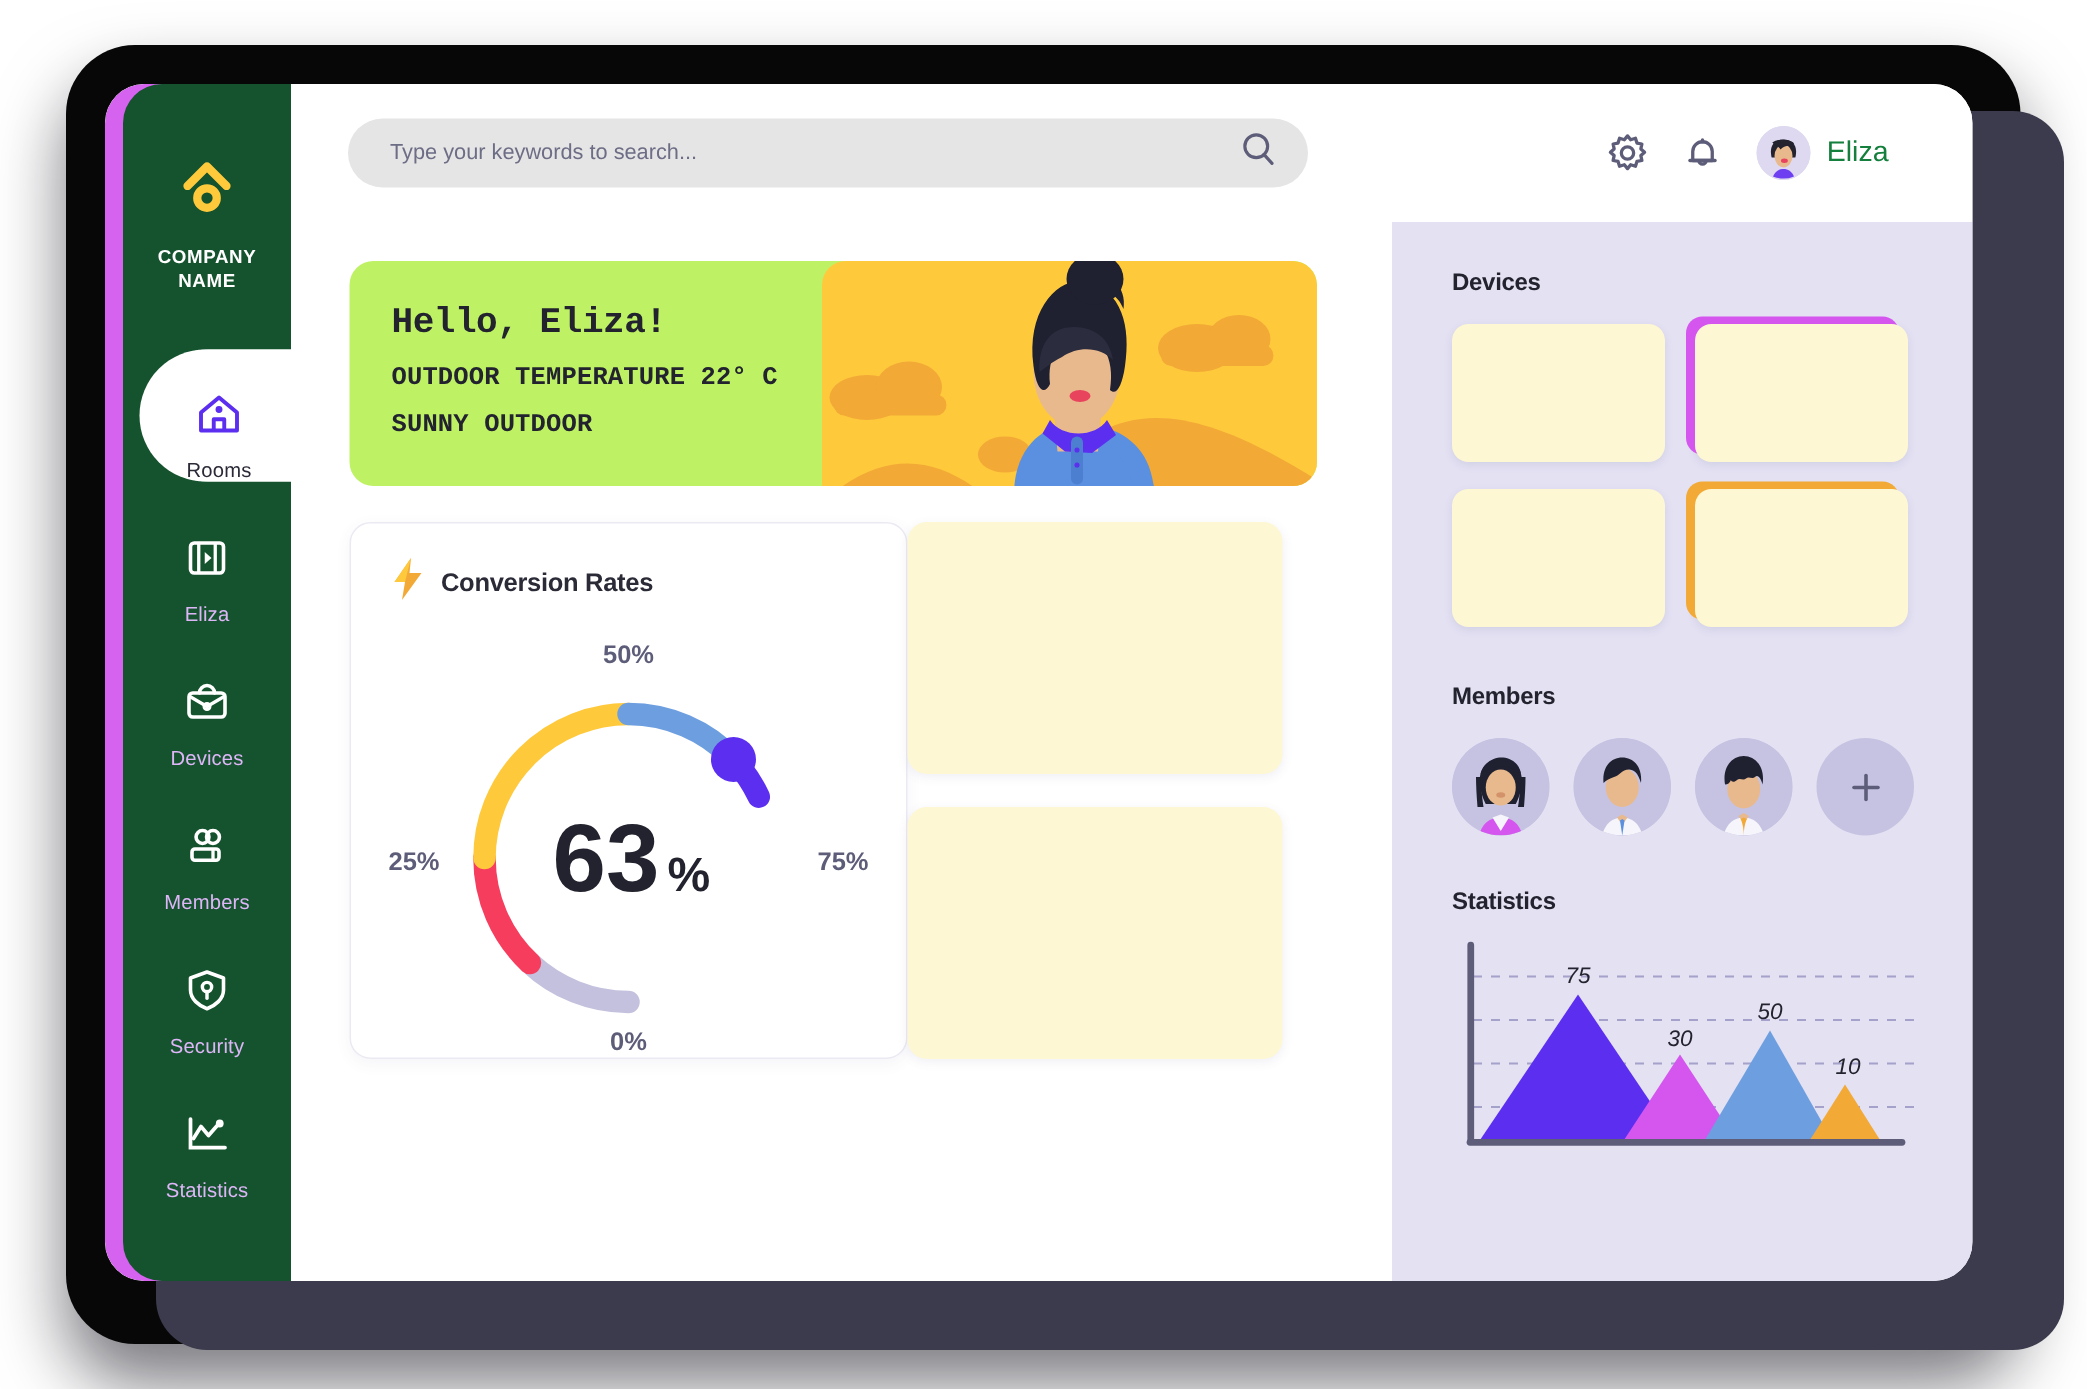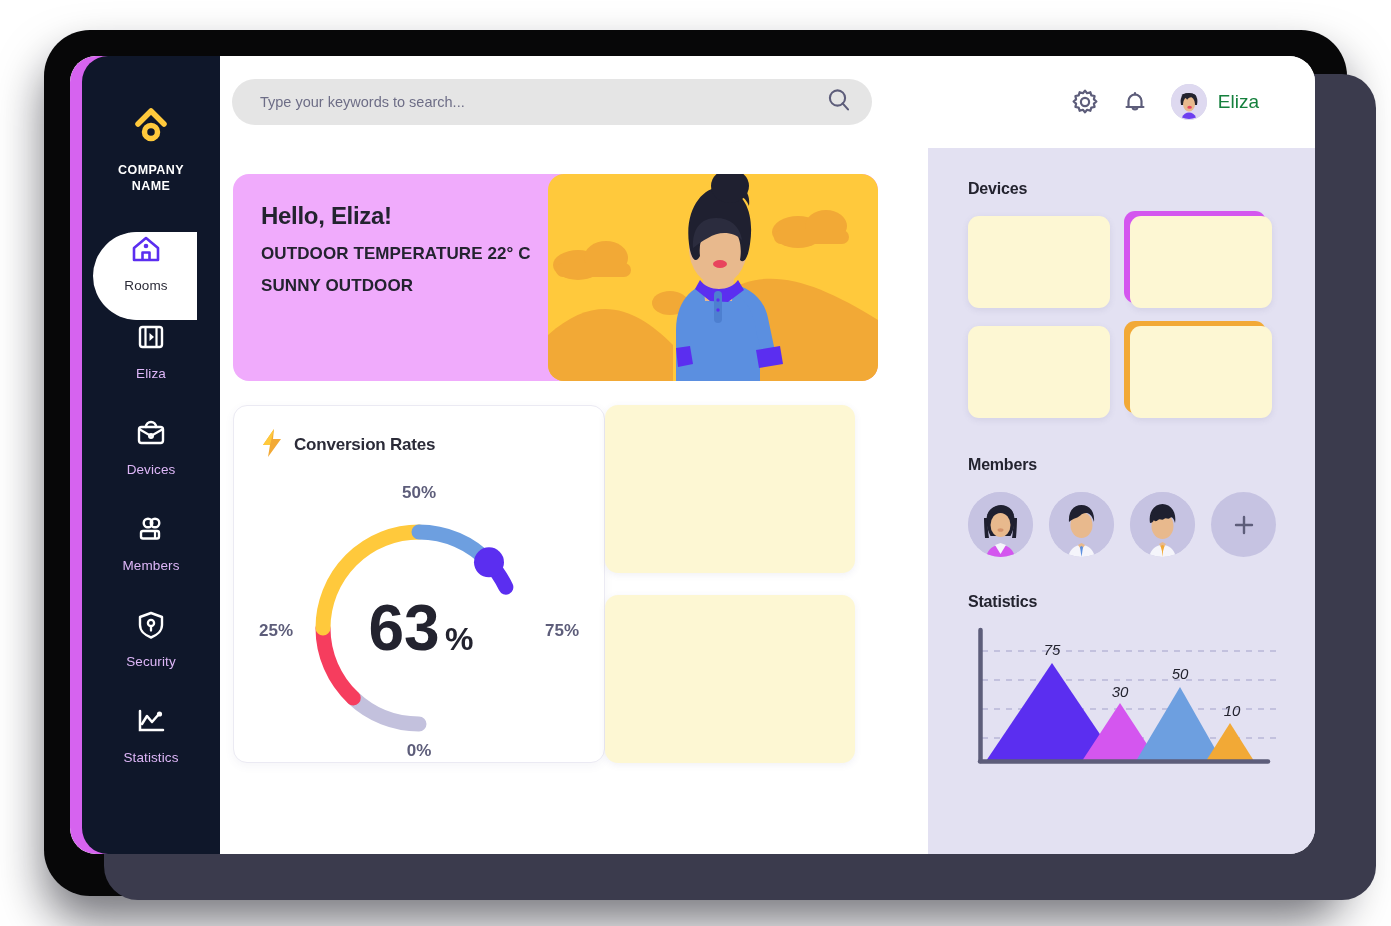--- a/index.html
+++ b/index.html
@@ -61,23 +61,23 @@
     height: 100%;
     background: #d663ef;
     border-radius: 26px 0 0 26px;
   }
 
   
   .sidebar {
     position: absolute;
     left: 12px;
     top: 0;
-    width: 138px;
+    width: 112px;
     height: 100%;
-    background: #0f172a;
+    background: #14532d;
     border-radius: 26px 0 0 26px;
     color: #ffffff;
     z-index: 3;
   }
 
   .brand {
     padding-top: 46px;
     text-align: center;
   }
   .brand-logo { display: block; margin: 0 auto 10px; }
@@ -90,21 +90,21 @@
     white-space: pre-line;
   }
 
   .nav { margin-top: 38px; }
   .nav-item {
     position: relative;
     height: 96px;
     display: flex;
     flex-direction: column;
     align-items: center;
-    justify-content: flex-start;
+    justify-content: flex-end;
     cursor: pointer;
   }
   .nav-item .nav-icon { display: block; }
   .nav-label {
     margin-top: 8px;
     font-size: 13.5px;
     color: #ddb6f7;
     letter-spacing: 0.1px;
   }
 
@@ -180,24 +180,25 @@
     top: 92px;
     width: 731px;
     bottom: 0;
     background: #ffffff;
     padding: 26px 30px 0 36px;
   }
 
   .hero {
     position: relative;
     width: 645px;
-    height: 207px;
-    background: #f0abfc;
+    height: 150px;
+    background: #bef264;
     border-radius: 16px;
     overflow: hidden;
+    font-family: Liberation Mono, monospace;
   }
   .hero-text { position: relative; z-index: 2; padding: 28px 0 0 28px; width: 310px; }
   .hero-title { font-size: 24px; font-weight: bold; color: #23232f; letter-spacing: -0.3px; }
   .hero-desc {
     margin-top: 12px;
     font-size: 12.5px;
     line-height: 17px;
     color: #7a6a33;
   }
   .hero-meta {

